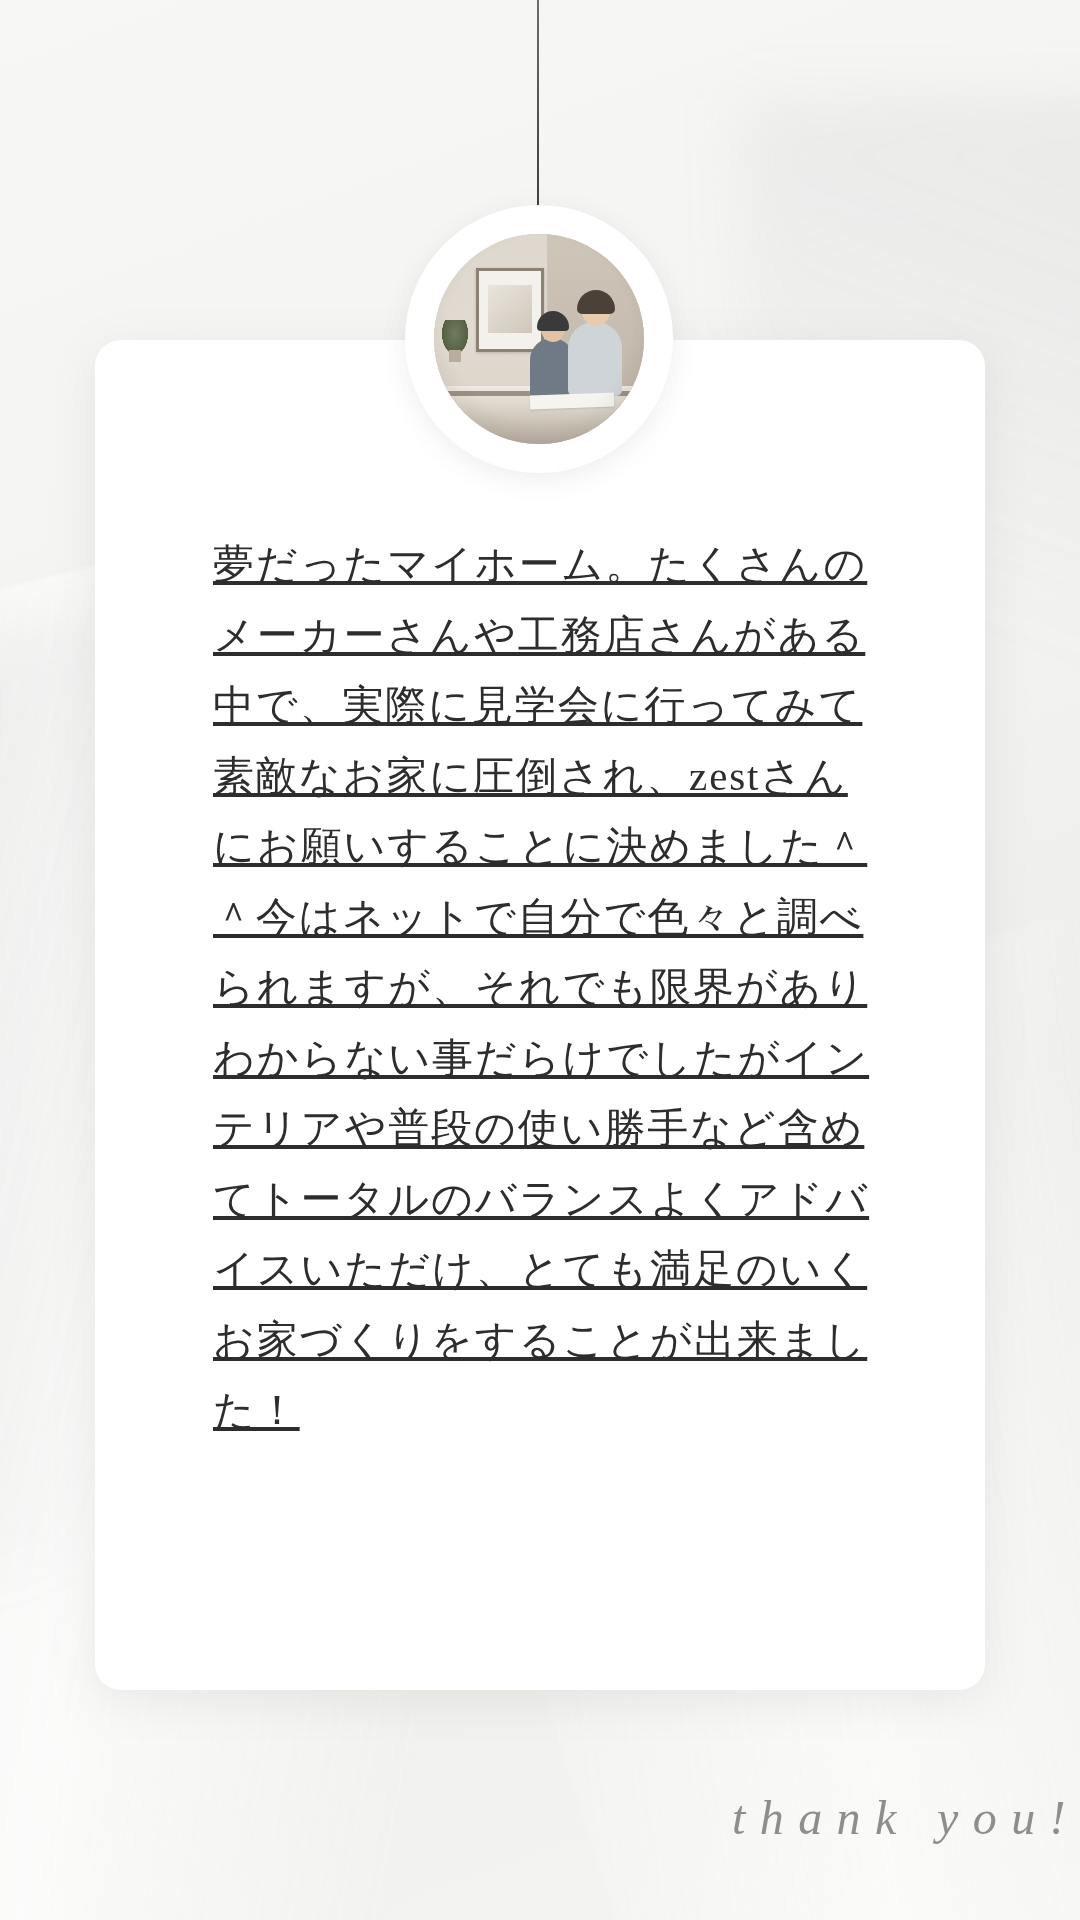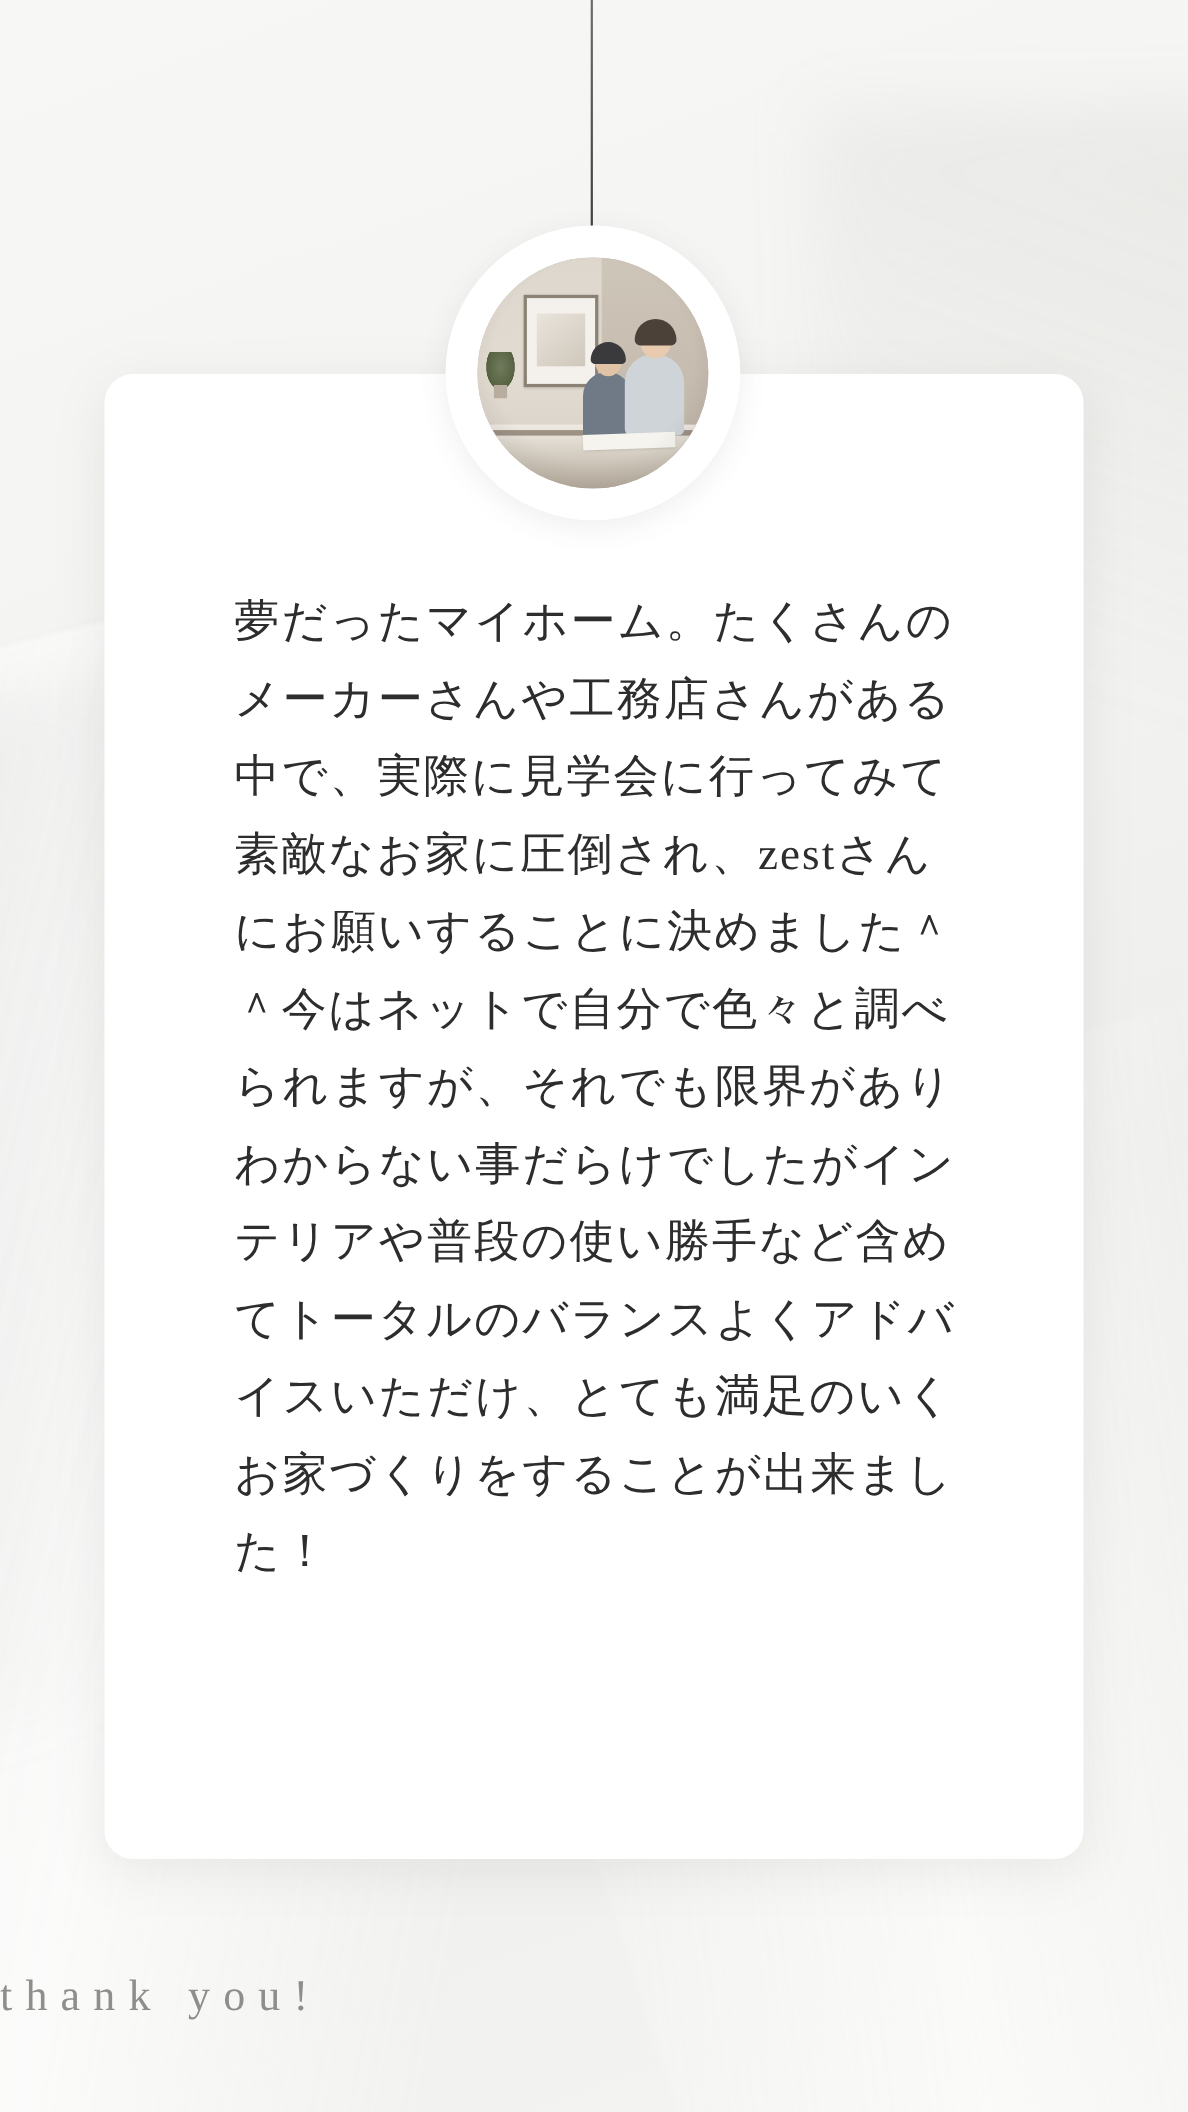--- a/index.html
+++ b/index.html
@@ -187,33 +187,35 @@
     left: 118px;
     top: 148px;
     width: 660px;
     font-family: "Liberation Serif", serif;
     font-size: 41px;
     line-height: 1.72;
     letter-spacing: 0.045em;
     color: #2d2d2d;
     text-align: left;
     white-space: pre-wrap;
+    text-decoration: underline;
   }
 
   
   .footer {
     position: absolute;
     left: 0;
     top: 1790px;
     width: 100%;
-    text-align: left;
+    text-align: right;
     font-family: "Liberation Serif", serif;
-    font-size: 40px;
+    font-size: 48px;
     letter-spacing: 0.30em;
     color: #8e8e8c;
+    font-style: italic;
   }
 </style>
 </head>
 <body>
 
 <div class="bg">
   <div class="bg-shadow-b"></div>
   <div class="bg-sheen-a"></div>
   <div class="bg-sheen-b"></div>
   <div class="bg-shadow-a"></div>

